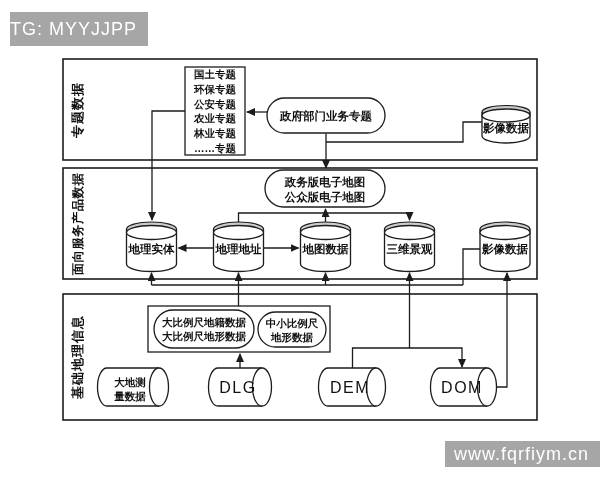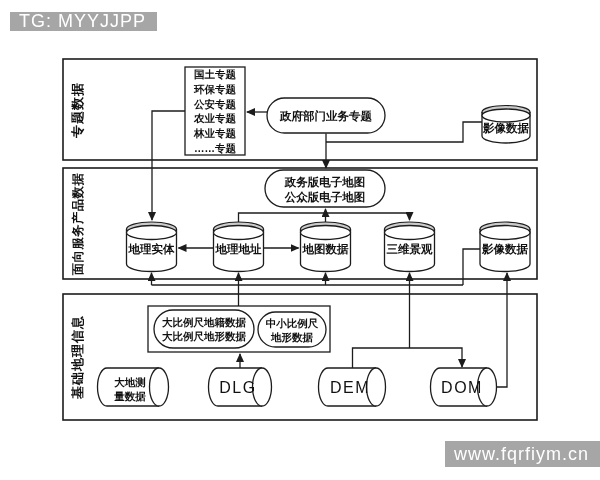--- a/index.html
+++ b/index.html
@@ -1,20 +1,20 @@
 <!DOCTYPE html>
 <html style="--bar-bg: #a6a6a6; --bar-text: #ffffff; --line: #1c1c1c; --cylinder-rim: #cbcbcb;"><head>
 <meta charset="utf-8">
 <style>
   html,body{margin:0;padding:0;background:#ffffff;}
   body{width:600px;height:480px;position:relative;overflow:hidden;
        font-family:"Liberation Sans",sans-serif;}
   .bar{position:absolute;color:var(--bar-text,#fff);background:var(--bar-bg,#a6a6a6);
        display:flex;align-items:center;letter-spacing:1px;}
-  #tagbar{left:10px;top:12px;width:138px;height:19px;font-size:18px;padding-left:9px;}
+  #tagbar{left:10px;top:12px;width:138px;height:34px;font-size:18px;}
   #wmbar{left:445px;top:441px;width:155px;height:26px;font-size:18px;padding-left:9px;}
   svg{position:absolute;left:0;top:0;}
   .ln{stroke:var(--line,#1c1c1c);stroke-width:1.3;fill:none;}
   .fr{stroke:var(--line,#1c1c1c);stroke-width:1.6;fill:none;}
   .fw{fill:#ffffff;stroke:var(--line,#1c1c1c);stroke-width:1.3;}
   .rim{fill:var(--cylinder-rim,#cbcbcb);stroke:var(--line,#1c1c1c);stroke-width:1.2;}
   .tx{font-family:"Liberation Sans",sans-serif;font-size:11.5px;font-weight:bold;
       fill:#111;text-anchor:middle;}
   .txs{font-size:10.5px;}
   .sec{font-size:13px;letter-spacing:1px;}

